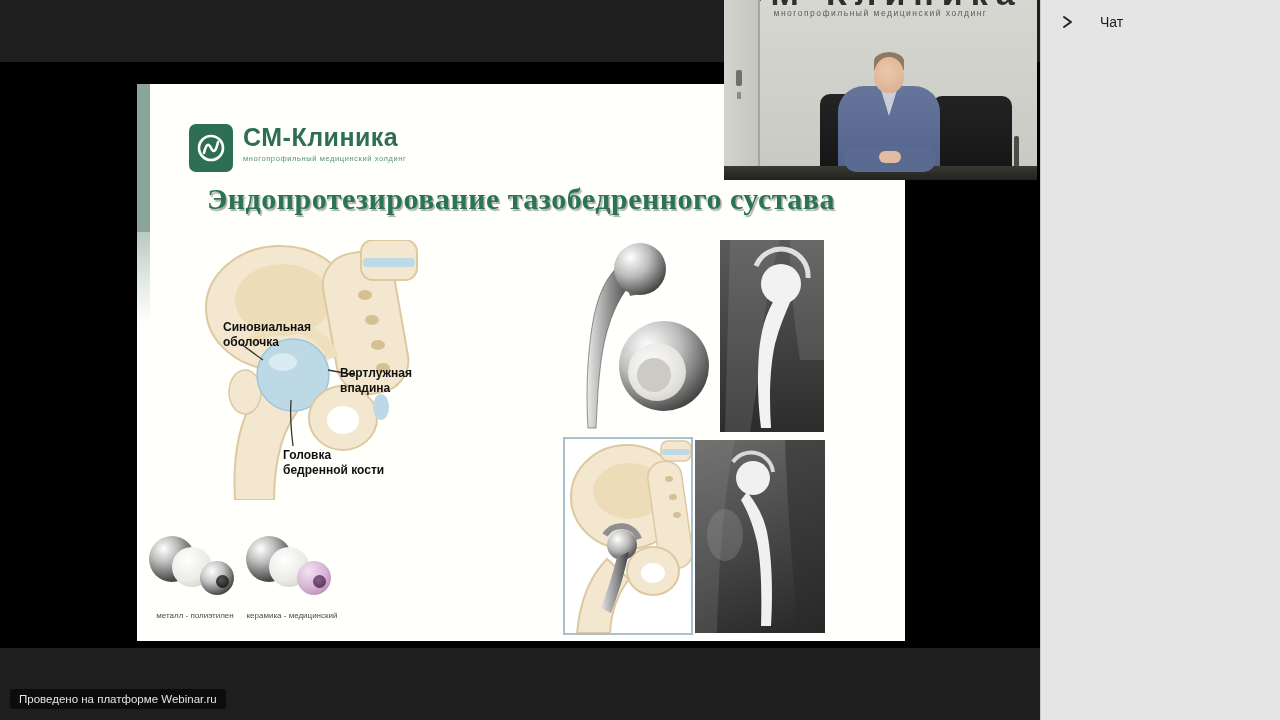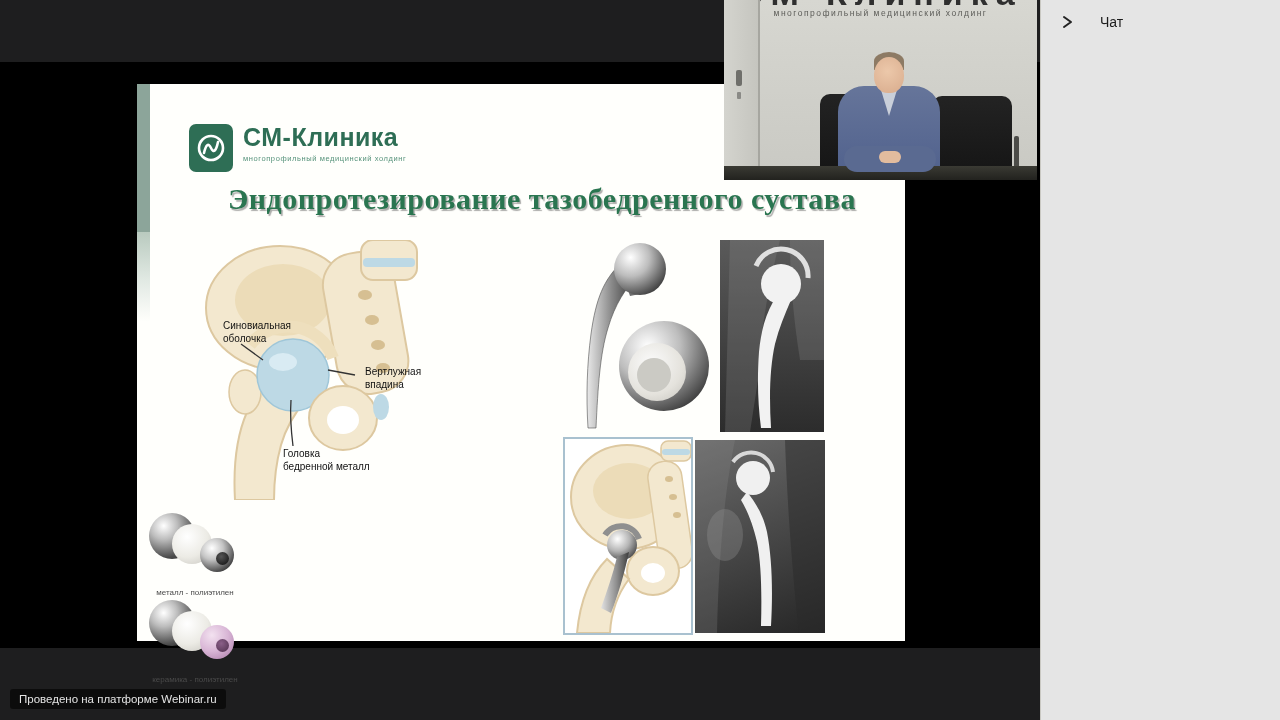--- a/index.html
+++ b/index.html
@@ -14,35 +14,35 @@
   .slide{position:absolute;left:137px;top:22px;width:768px;height:557px;background:#fffffc;}
   .accent-bar{position:absolute;left:0;top:0;width:13px;height:148px;background:#8ca59a;}
   .accent-fade{position:absolute;left:0;top:148px;width:13px;height:90px;
                background:linear-gradient(180deg,#b9cabf 0%,#e2eae4 55%,rgba(255,255,255,0) 100%);}
   .logo-row{position:absolute;left:52px;top:40px;display:flex;align-items:flex-start;}
   .logo-mark{width:44px;height:48px;background:#2e6e55;border-radius:7px;
              display:flex;align-items:center;justify-content:center;}
   .logo-text{margin-left:10px;}
   .logo-title{font-weight:bold;font-size:25px;color:#2e6e55;letter-spacing:.5px;line-height:1.1;}
   .logo-sub{font-size:7.5px;color:#55927a;letter-spacing:.6px;margin-top:2px;}
-  .slide-title{position:absolute;left:6px;top:98px;width:100%;text-align:center;
+  .slide-title{position:absolute;left:0;top:98px;width:100%;text-align:center;
                font-family:"Liberation Serif",serif;font-weight:bold;font-size:30px;
-               color:#2a7550;text-shadow:1.5px 1.5px 1px rgba(50,50,50,.4);letter-spacing:.5px;padding-left:15px;}
+               color:#2a7550;text-shadow:1.5px 1.5px 1px rgba(50,50,50,.4);letter-spacing:.5px;}
 
   
   .anatomy{position:absolute;left:28px;top:156px;width:395px;height:260px;}
   .anatomy svg{position:absolute;left:0;top:0;}
-  .anat-label{position:absolute;font-size:10px;font-weight:normal;color:#111;
+  .anat-label{position:absolute;font-size:12px;font-weight:bold;color:#111;
               line-height:1.25;white-space:pre-line;}
   .lbl-syn{left:58px;top:80px;}
-  .lbl-acet{left:200px;top:126px;}
+  .lbl-acet{left:175px;top:126px;}
   .lbl-fem{left:118px;top:208px;}
 
   
-  .pairs-row{position:absolute;left:10px;top:426px;display:flex;flex-direction:column;}
+  .pairs-row{position:absolute;left:10px;top:449px;display:flex;}
   .pair{width:96px;margin-right:1px;display:flex;flex-direction:column;align-items:center;}
   .pair-gfx{position:relative;width:96px;height:74px;}
   .ball{position:absolute;border-radius:50%;}
   .ip-shell{left:2px;top:3px;width:46px;height:46px;
     background:radial-gradient(circle at 32% 28%,#fff 0%,#bdbdbd 30%,#4a4a4a 70%,#202020 100%);}
   .ip-liner{left:25px;top:14px;width:40px;height:40px;}
   .liner-white{background:radial-gradient(circle at 38% 32%,#fff 0%,#ecebe5 55%,#c6c4bd 100%);}
   .liner-pink{background:radial-gradient(circle at 38% 32%,#f6eaf4 0%,#dcc0da 55%,#b791b4 100%);}
   .liner-metal{background:radial-gradient(circle at 38% 32%,#e8e8e8 0%,#9a9a9a 45%,#2e2e2e 100%);}
   .ip-head{left:53px;top:28px;width:34px;height:34px;}
@@ -151,21 +151,21 @@
             <ellipse cx="216" cy="167" rx="8" ry="13" fill="#bdd9e5"></ellipse>
             <path d="M76,104 L98,120" stroke="#333" stroke-width="1.3" fill="none"></path>
             <path d="M190,135 L163,130" stroke="#333" stroke-width="1.3" fill="none"></path>
             <path d="M128,206 C126,190 125,174 126,160" stroke="#333" stroke-width="1.3" fill="none"></path>
           </svg>
           <div class="anat-label lbl-syn">Синовиальная
 оболочка</div>
           <div class="anat-label lbl-acet">Вертлужная
 впадина</div>
           <div class="anat-label lbl-fem">Головка
-бедренной металл</div>
+бедренной кости</div>
         </div>
 
         <div class="stemcup">
           <svg width="160" height="198" viewBox="0 0 160 198">
             <defs>
               <linearGradient id="metalV" x1="0" y1="0" x2="1" y2="0">
                 <stop offset="0" stop-color="#e9e9e9"></stop>
                   <stop offset=".5" stop-color="#8a8a8a"></stop>
                   <stop offset="1" stop-color="#333333"></stop>
               </linearGradient>
@@ -255,21 +255,21 @@
             <div class="pair-label">металл - полиэтилен</div>
           </div>
           <div class="pair">
             <div class="pair-gfx">
               <div class="ball ip-shell"></div>
               <div class="ball ip-liner liner-white"></div>
               <div class="ball ip-head head-pink">
                   <div class="hole pink"></div>
                 </div>
             </div>
-            <div class="pair-label">керамика - полиэтилен</div>
+            <div class="pair-label">керамика - медицинский</div>
           </div>
         </div>
 
       </div>
     </div>
 
     <div class="badge">Проведено на платформе Webinar.ru</div>
   </div>
 
   <div class="video">

